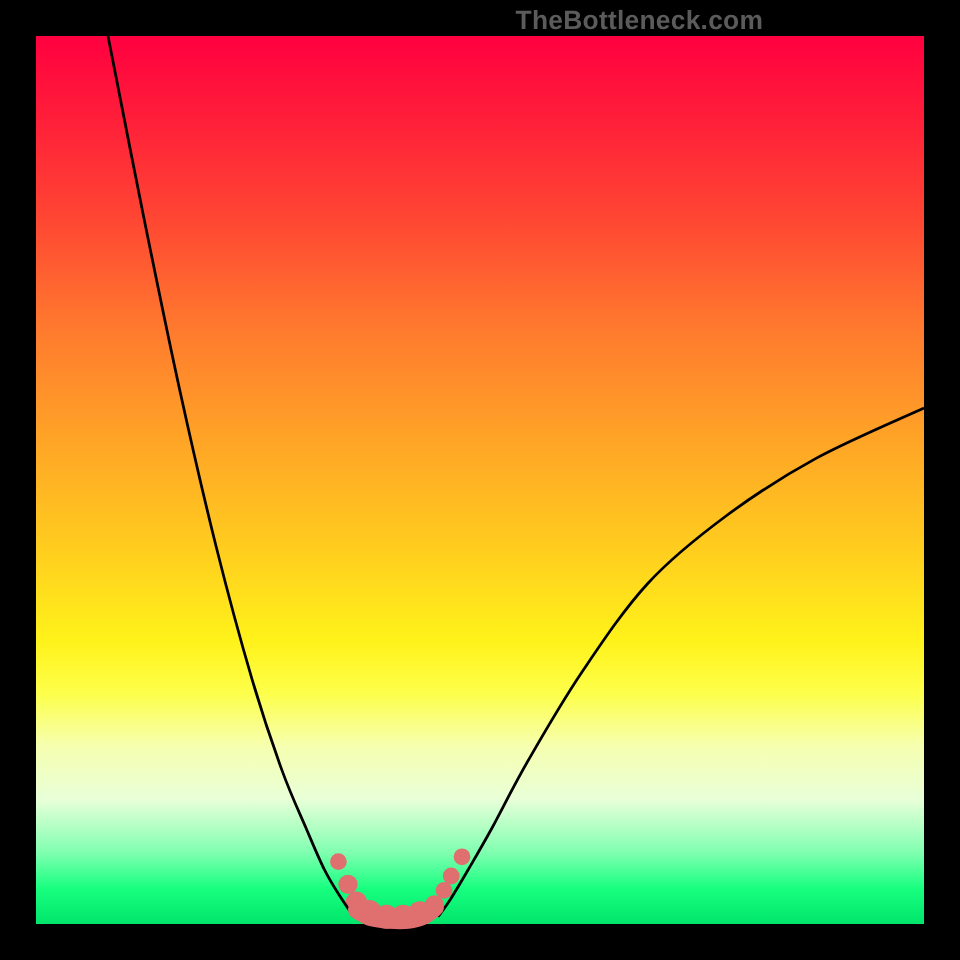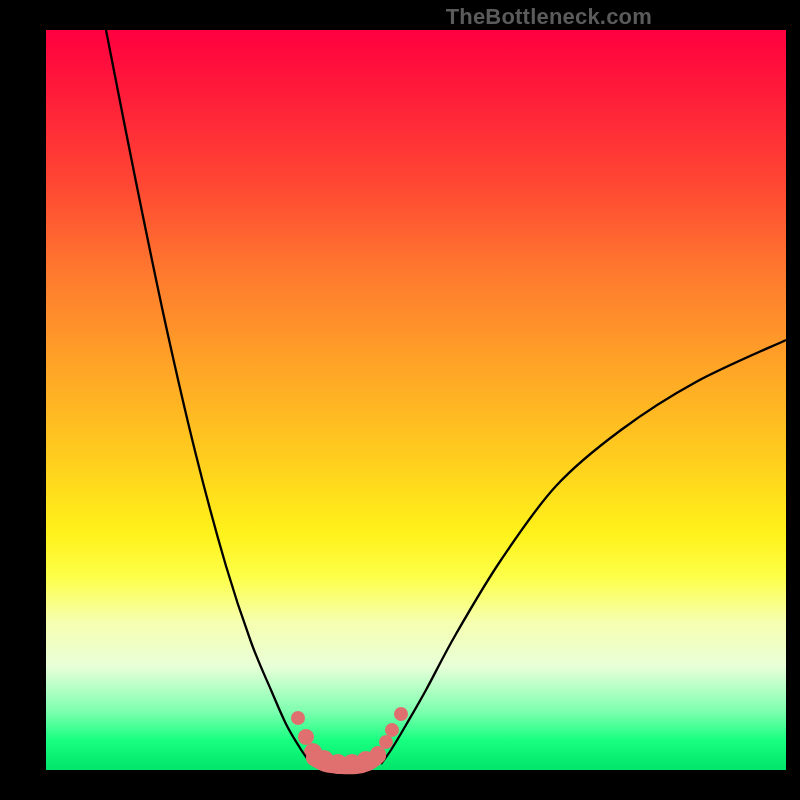--- a/index.html
+++ b/index.html
@@ -5,21 +5,21 @@
   html, body {
     margin: 0;
     padding: 0;
     width: 800px;
     height: 800px;
     background: #000;
     overflow: hidden;
   }
   .frame {
     position: absolute;
-    left: 16px;
+    left: 0;
     top: 0;
     width: 648px;
     height: 800px;
     background: #000;
   }
   .plot-area {
     position: absolute;
     left: 30px;
     top: 30px;
     width: 740px;

